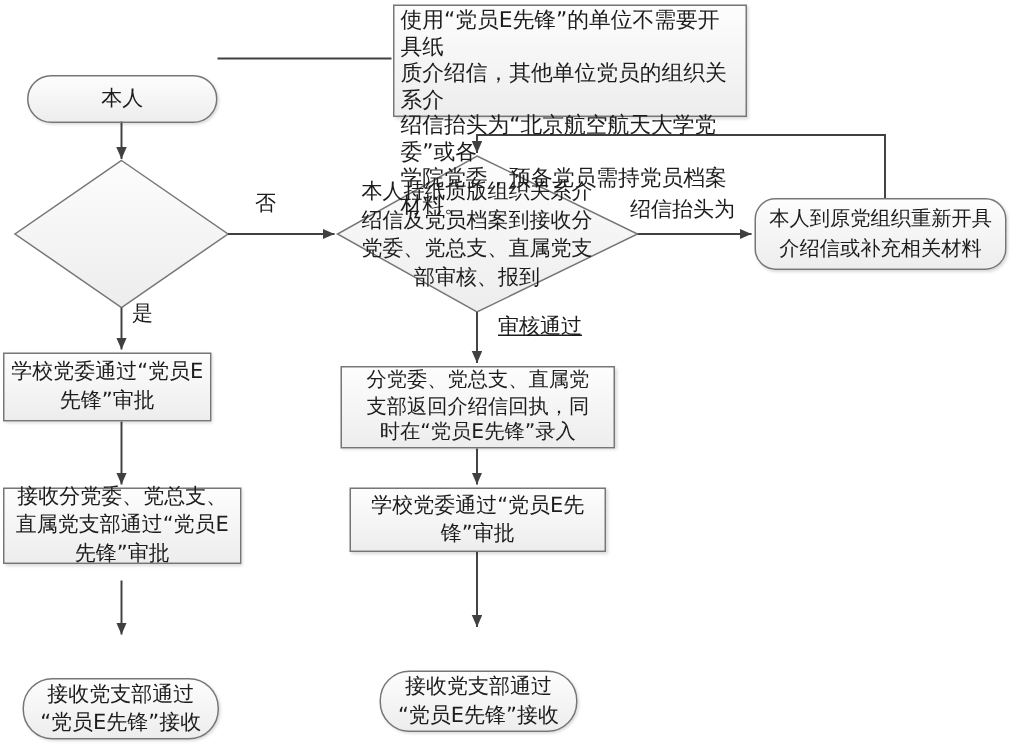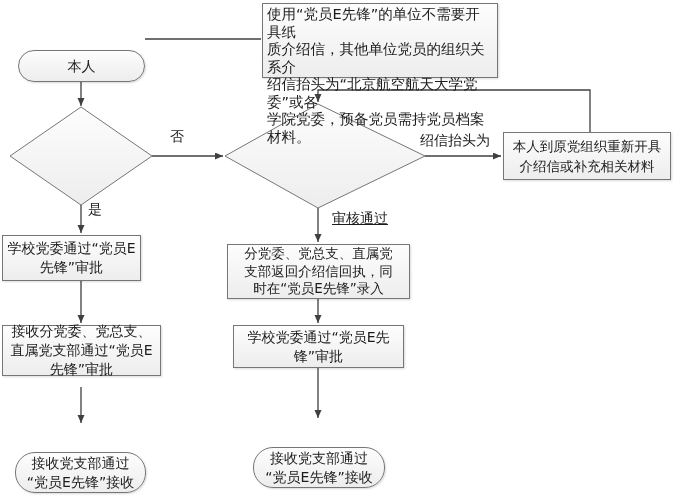--- a/index.html
+++ b/index.html
@@ -88,32 +88,36 @@
   <div class="node" style="left:2px;top:235px;width:139px;height:46px;">学校党委通过“党员E
 先锋”审批</div>
 
   <div class="node" style="left:2px;top:325px;width:159px;height:51px;">接收分党委、党总支、
 直属党支部通过“党员E
 先锋”审批</div>
 
   <div class="node oval" style="left:15px;top:425px;width:131px;height:41px;">接收党支部通过
 “党员E先锋”接收</div>
 
+  <div class="diamond-text" style="left:236px;top:118px;width:164px;height:78px;">本人持纸质版组织关系介
+绍信及党员档案到接收分
+党委、党总支、直属党支
+部审核、报到</div>
 
   <div class="node" style="left:227px;top:244px;width:183px;height:55px;font-size:13.5px;line-height:17.5px;">分党委、党总支、直属党
 支部返回介绍信回执，同
 时在“党员E先锋”录入</div>
 
   <div class="node" style="left:233px;top:325px;width:171px;height:43px;">学校党委通过“党员E先
 锋”审批</div>
 
   <div class="node oval" style="left:253px;top:420px;width:132px;height:41px;">接收党支部通过
 “党员E先锋”接收</div>
 
-  <div class="node" style="left:503px;top:132px;width:168px;height:48px;font-size:13.5px;line-height:20px;">本人到原党组织重新开具
+  <div class="node" style="left:503px;top:132px;width:168px;height:48px;font-size:13.5px;line-height:20px;border-radius:14px;">本人到原党组织重新开具
 介绍信或补充相关材料</div>
 
   <div class="edge-label" style="left:170px;top:128px;">否</div>
 
   <div class="edge-label" style="left:88px;top:201px;">是</div>
 
   <div class="edge-label" style="left:332px;top:210px;text-decoration:underline;">审核通过</div>
 
   <div class="edge-label" style="left:420px;top:132px;">绍信抬头为</div>
 

